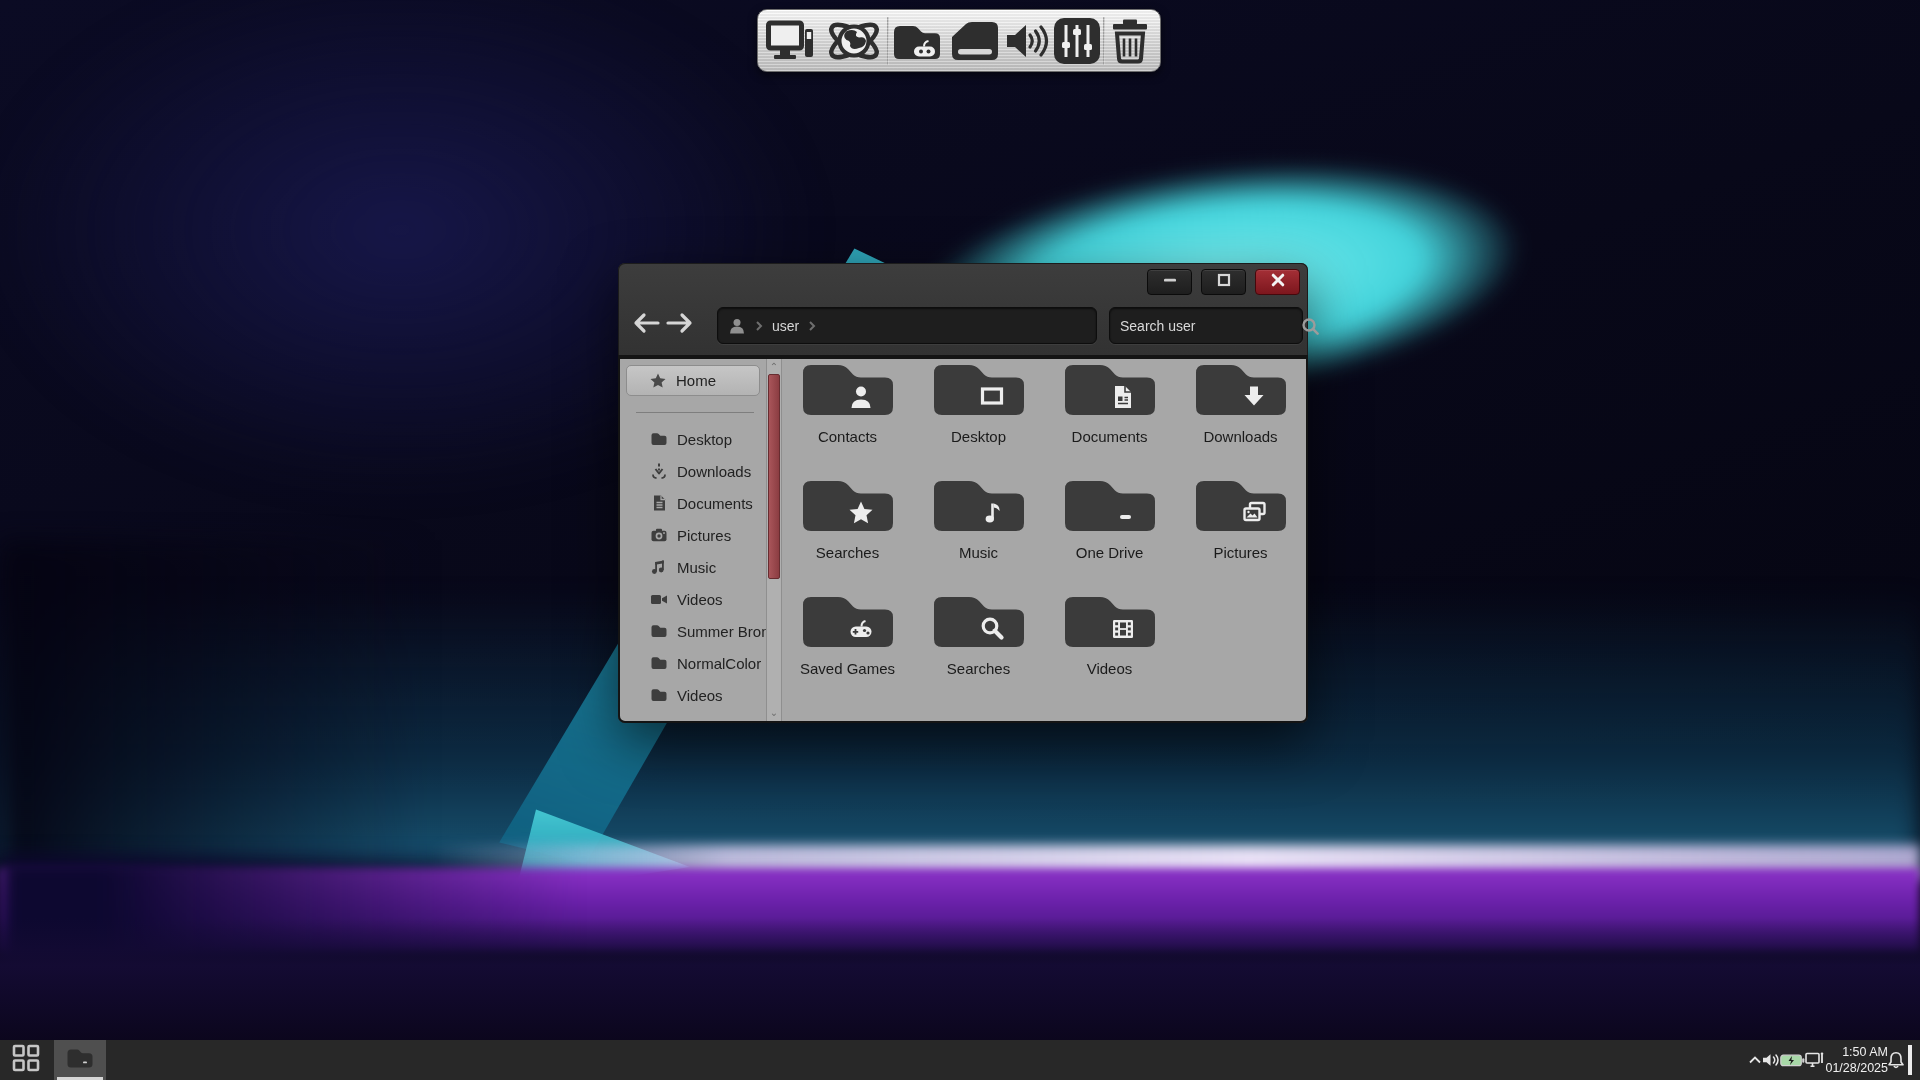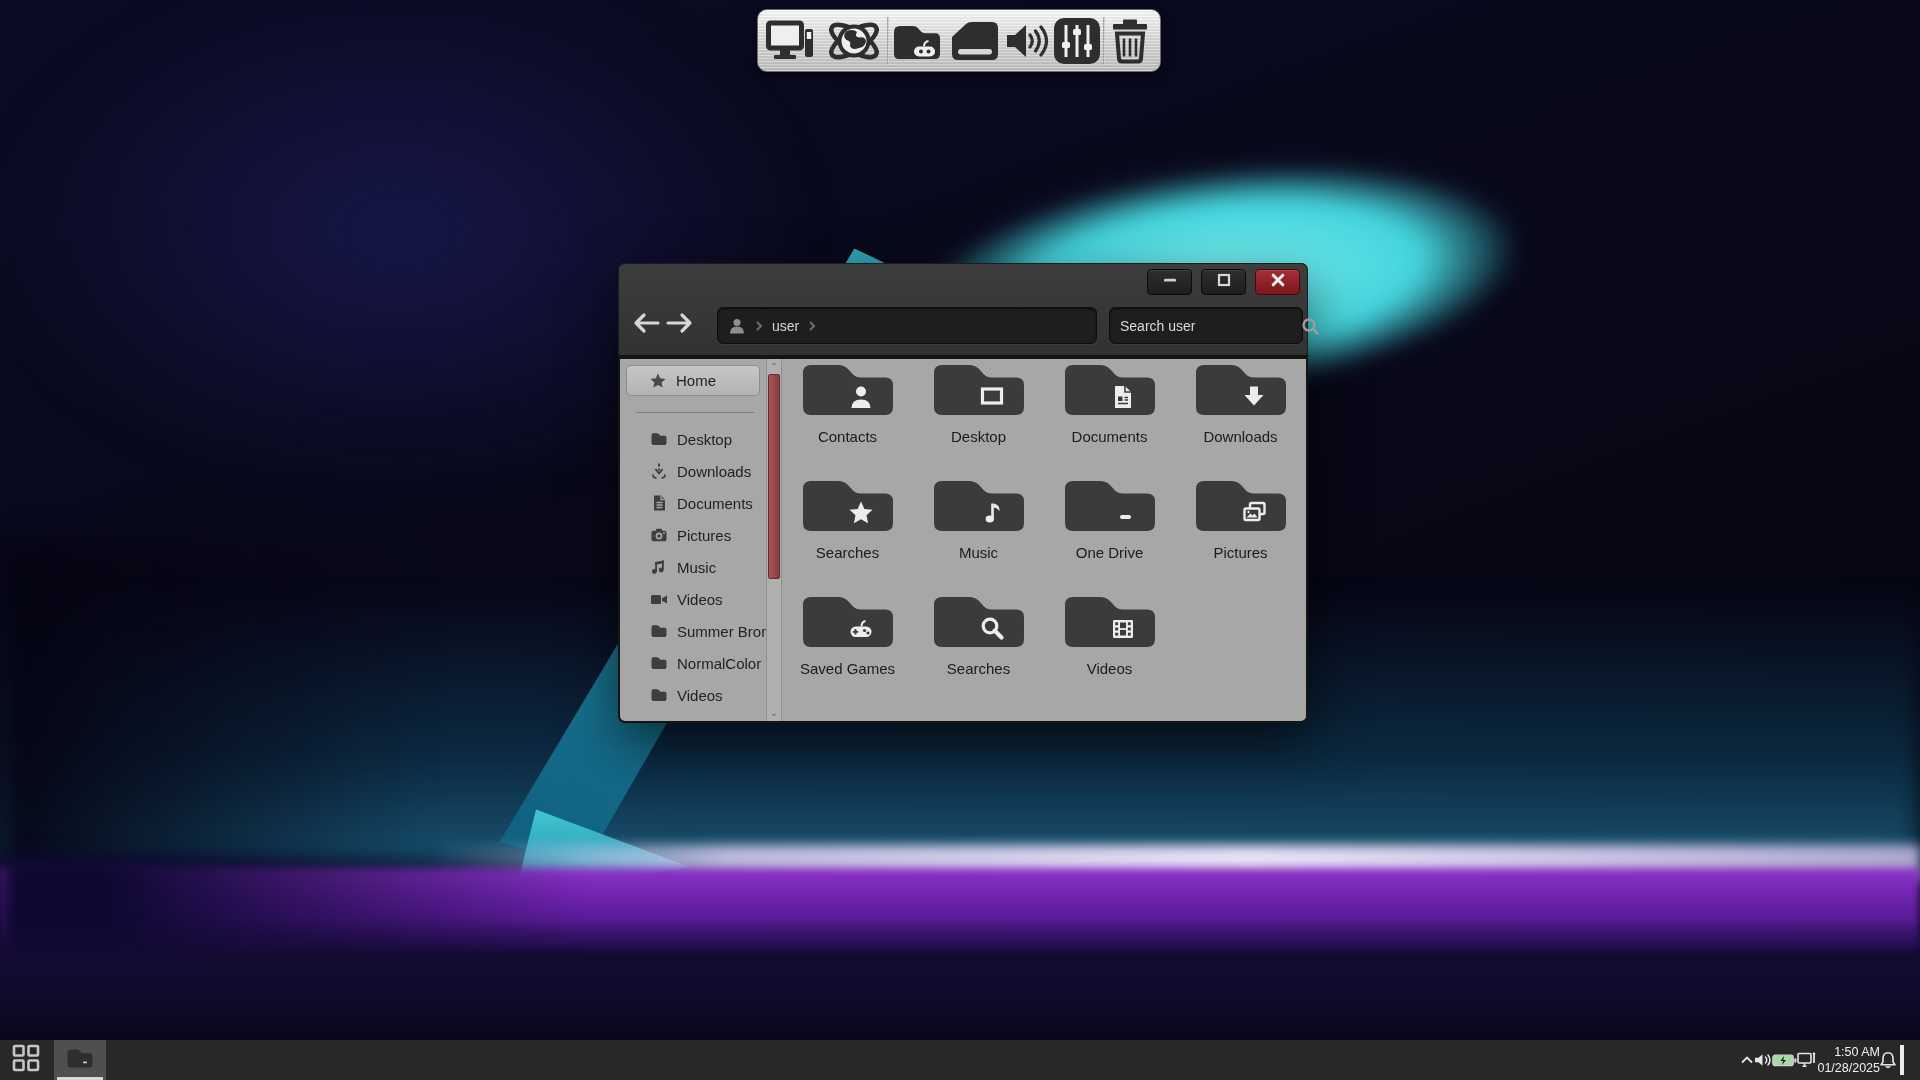--- a/index.html
+++ b/index.html
@@ -91,21 +91,21 @@
   .main { flex:1; display:grid; grid-template-columns:repeat(4,1fr); grid-auto-rows:116px; justify-items:center; }
   .tile { width:124px; text-align:center; cursor:pointer; }
   .tile-label { margin-top:8px; font-size:15px; color:#1b1b1b; }
 
   
   .taskbar { position:absolute; left:0; bottom:0; width:1920px; height:40px; background:#282828; z-index:5; }
   .start-btn { position:absolute; left:0; top:0; width:52px; height:40px; display:flex; align-items:center; justify-content:center; cursor:pointer; }
   .task-app { position:absolute; left:54px; top:0; width:52px; height:40px; background:#4f4f4f;
     display:flex; align-items:center; justify-content:center; cursor:pointer; }
   .task-app .underline { position:absolute; bottom:0; left:3px; right:3px; height:3px; background:#d6d6d6; }
-  .tray { position:absolute; right:0; top:0; height:40px; display:flex; align-items:center; padding-right:16px; }
+  .tray { position:absolute; right:0; top:0; height:40px; display:flex; align-items:center; padding-right:8px; }
   .tray-item { display:flex; align-items:center; justify-content:center; cursor:pointer; }
   .clock { text-align:right; color:#f0f0f0; font-size:12.5px; line-height:1.32; cursor:default; }
   .show-desktop { width:4px; height:30px; background:#ececec; margin-left:4px; cursor:pointer; }
 </style>
 </head>
 <body>
 
 <div class="wp wp-base"></div>
 <div class="wp wp-blueglow"></div>
 <div class="wp wp-tealsky"></div>

